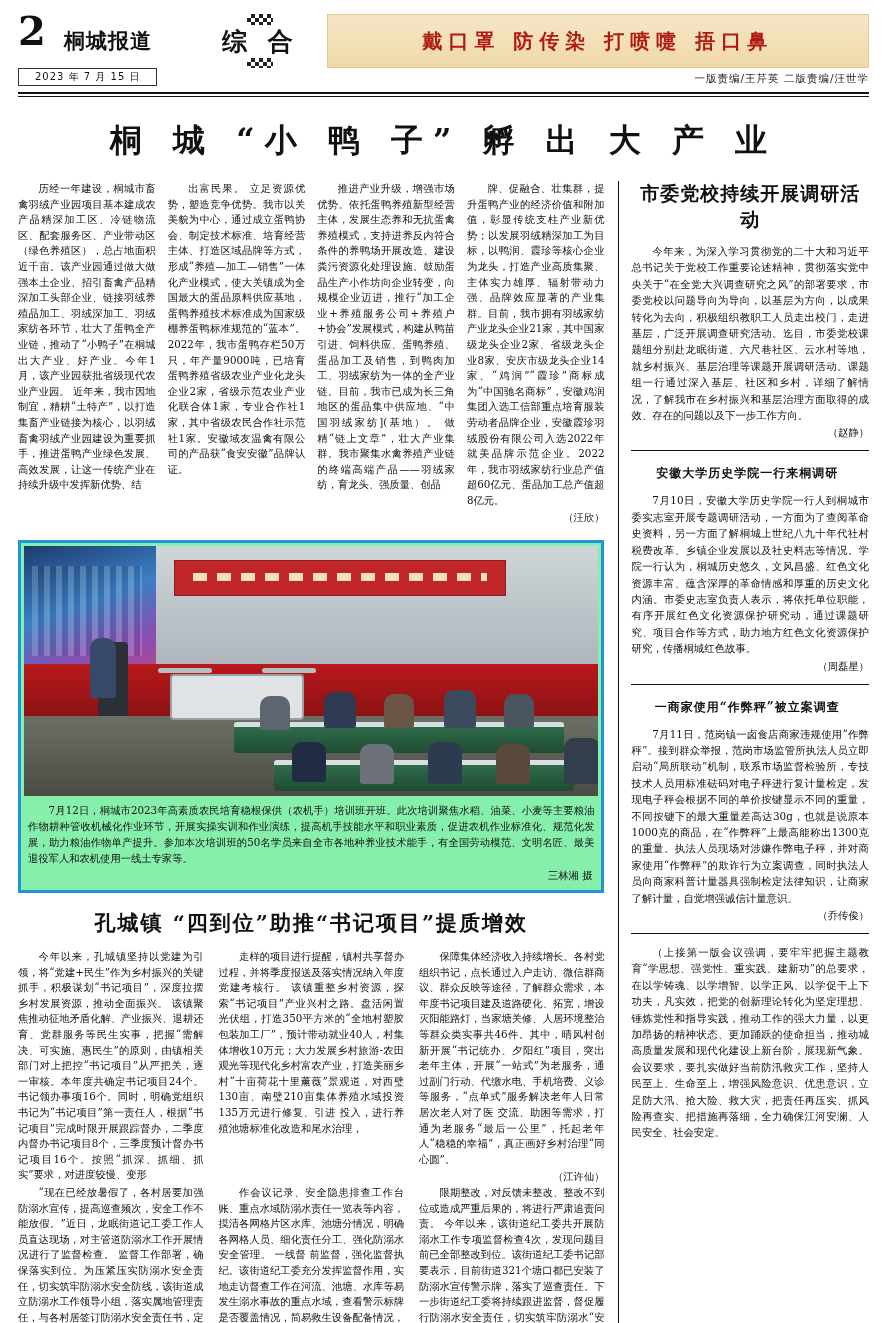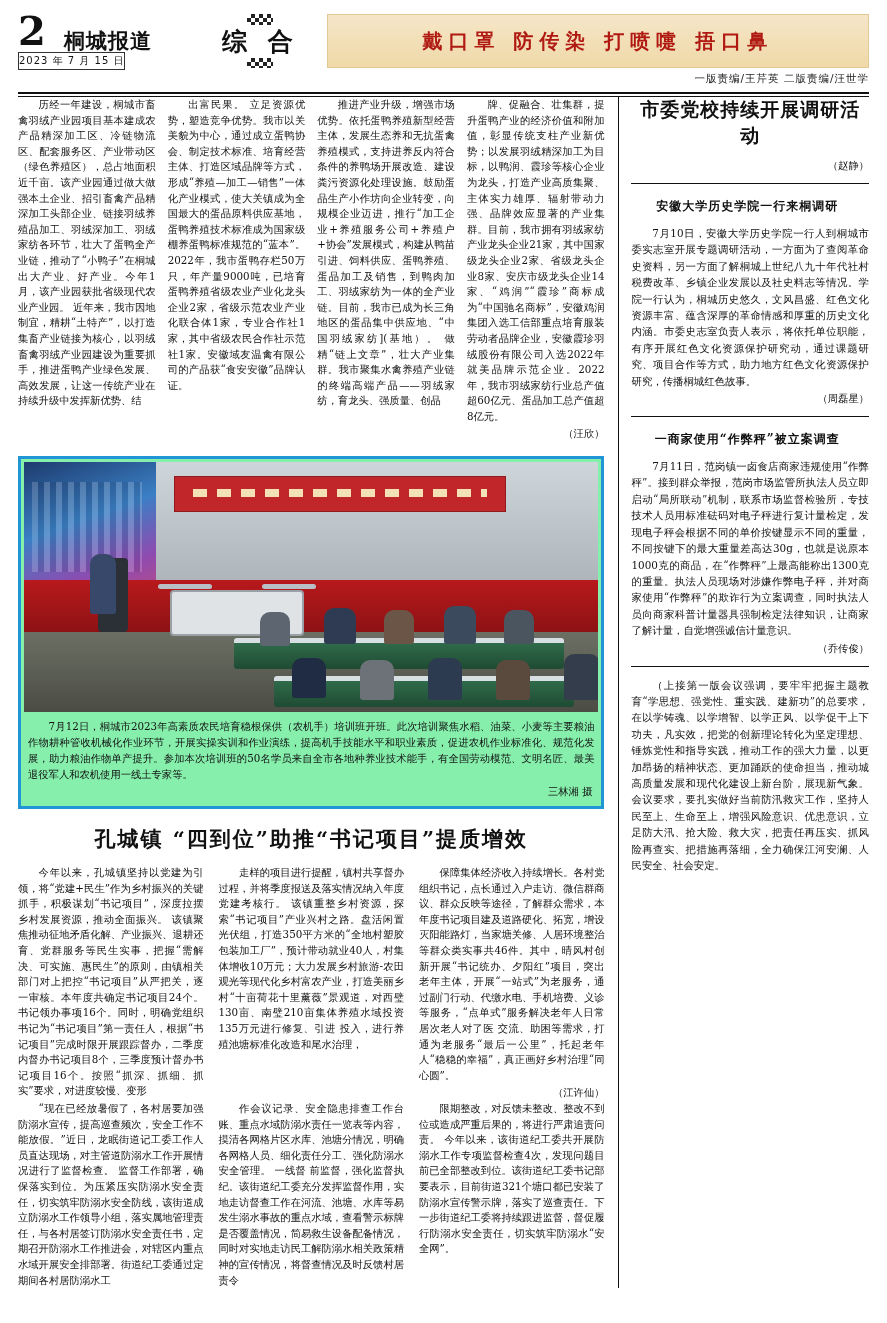--- a/index.html
+++ b/index.html
@@ -42,24 +42,24 @@
   }
   .paper-name{
     font-family:"DejaVu Serif","Liberation Serif",serif;
     font-size:21px;
     font-weight:bold;
     letter-spacing:1px;
     color:#111;
     white-space:nowrap;
   }
   .date-box{
-    margin-top:4px;
+    margin-top:20px;
     border:1px solid #333;
     font-size:10px;
-    padding:1px 0;
+    padding:1px 16px;
     letter-spacing:1px;
     white-space:nowrap;
   }
   .section-box{
     display:flex;
     align-items:center;
     gap:0;
     margin-left:60px;
     flex-direction:column;
   }
@@ -283,20 +283,21 @@
     </div>
     <div class="slogan-banner">
       <span>戴口罩  防传染  打喷嚏  捂口鼻</span>
     </div>
   </div>
 
   <div class="editors">一版责编/王芹英    二版责编/汪世学</div>
   <div class="rule-thick"></div>
   <div class="rule-thin"></div>
 
+  <div class="headline">桐 城 “小 鸭 子” 孵 出 大 产 业</div>
 
   <div class="body-grid">
 
     <div class="left-zone">
 
       <div class="cols-4">
         <div class="col">
             <p>历经一年建设，桐城市畜禽羽绒产业园项目基本建成农产品精深加工区、冷链物流区、配套服务区、产业带动区（绿色养殖区），总占地面积近千亩。该产业园通过做大做强本土企业、招引畜禽产品精深加工头部企业、链接羽绒养殖品加工、羽绒深加工、羽绒家纺各环节，壮大了蛋鸭全产业链，推动了“小鸭子”在桐城出大产业、好产业。今年1月，该产业园获批省级现代农业产业园。
 近年来，我市因地制宜，精耕“土特产”，以打造集畜产业链接为核心，以羽绒畜禽羽绒产业园建设为重要抓手，推进蛋鸭产业绿色发展、高效发展，让这一传统产业在持续升级中发挥新优势、结</p>
           </div>
@@ -369,20 +370,21 @@
         <div class="col">
           <p>限期整改，对反馈未整改、整改不到位或造成严重后果的，将进行严肃追责问责。
 今年以来，该街道纪工委共开展防溺水工作专项监督检查4次，发现问题目前已全部整改到位。该街道纪工委书记部要表示，目前街道321个塘口都已安装了防溺水宣传警示牌，落实了巡查责任。下一步街道纪工委将持续跟进监督，督促履行防溺水安全责任，切实筑牢防溺水“安全网”。</p>
 
         </div>
       </div>
     </div>
 
     <div class="right-zone">
       <div class="r-headline r-h1">市委党校持续开展调研活动</div>
+      <div class="r-text">今年来，为深入学习贯彻党的二十大和习近平总书记关于党校工作重要论述精神，贯彻落实党中央关于“在全党大兴调查研究之风”的部署要求，市委党校以问题导向为导向，以基层为方向，以成果转化为去向，积极组织教职工人员走出校门，走进基层，广泛开展调查研究活动。迄目，市委党校课题组分别赴龙眠街道、六尺巷社区、云水村等地，就乡村振兴、基层治理等课题开展调研活动。课题组一行通过深入基层、社区和乡村，详细了解情况，了解我市在乡村振兴和基层治理方面取得的成效、存在的问题以及下一步工作方向。</div>
       <div class="r-byline">（赵静）</div>
 
       <div class="r-rule"></div>
 
       <div class="r-headline r-h2">安徽大学历史学院一行来桐调研</div>
       <div class="r-text">7月10日，安徽大学历史学院一行人到桐城市委实志室开展专题调研活动，一方面为了查阅革命史资料，另一方面了解桐城上世纪八九十年代社村税费改革、乡镇企业发展以及社史料志等情况。学院一行认为，桐城历史悠久，文风昌盛、红色文化资源丰富、蕴含深厚的革命情感和厚重的历史文化内涵。市委史志室负责人表示，将依托单位职能，有序开展红色文化资源保护研究动，通过课题研究、项目合作等方式，助力地方红色文化资源保护研究，传播桐城红色故事。</div>
       <div class="r-byline">（周磊星）</div>
 
       <div class="r-rule"></div>
 

